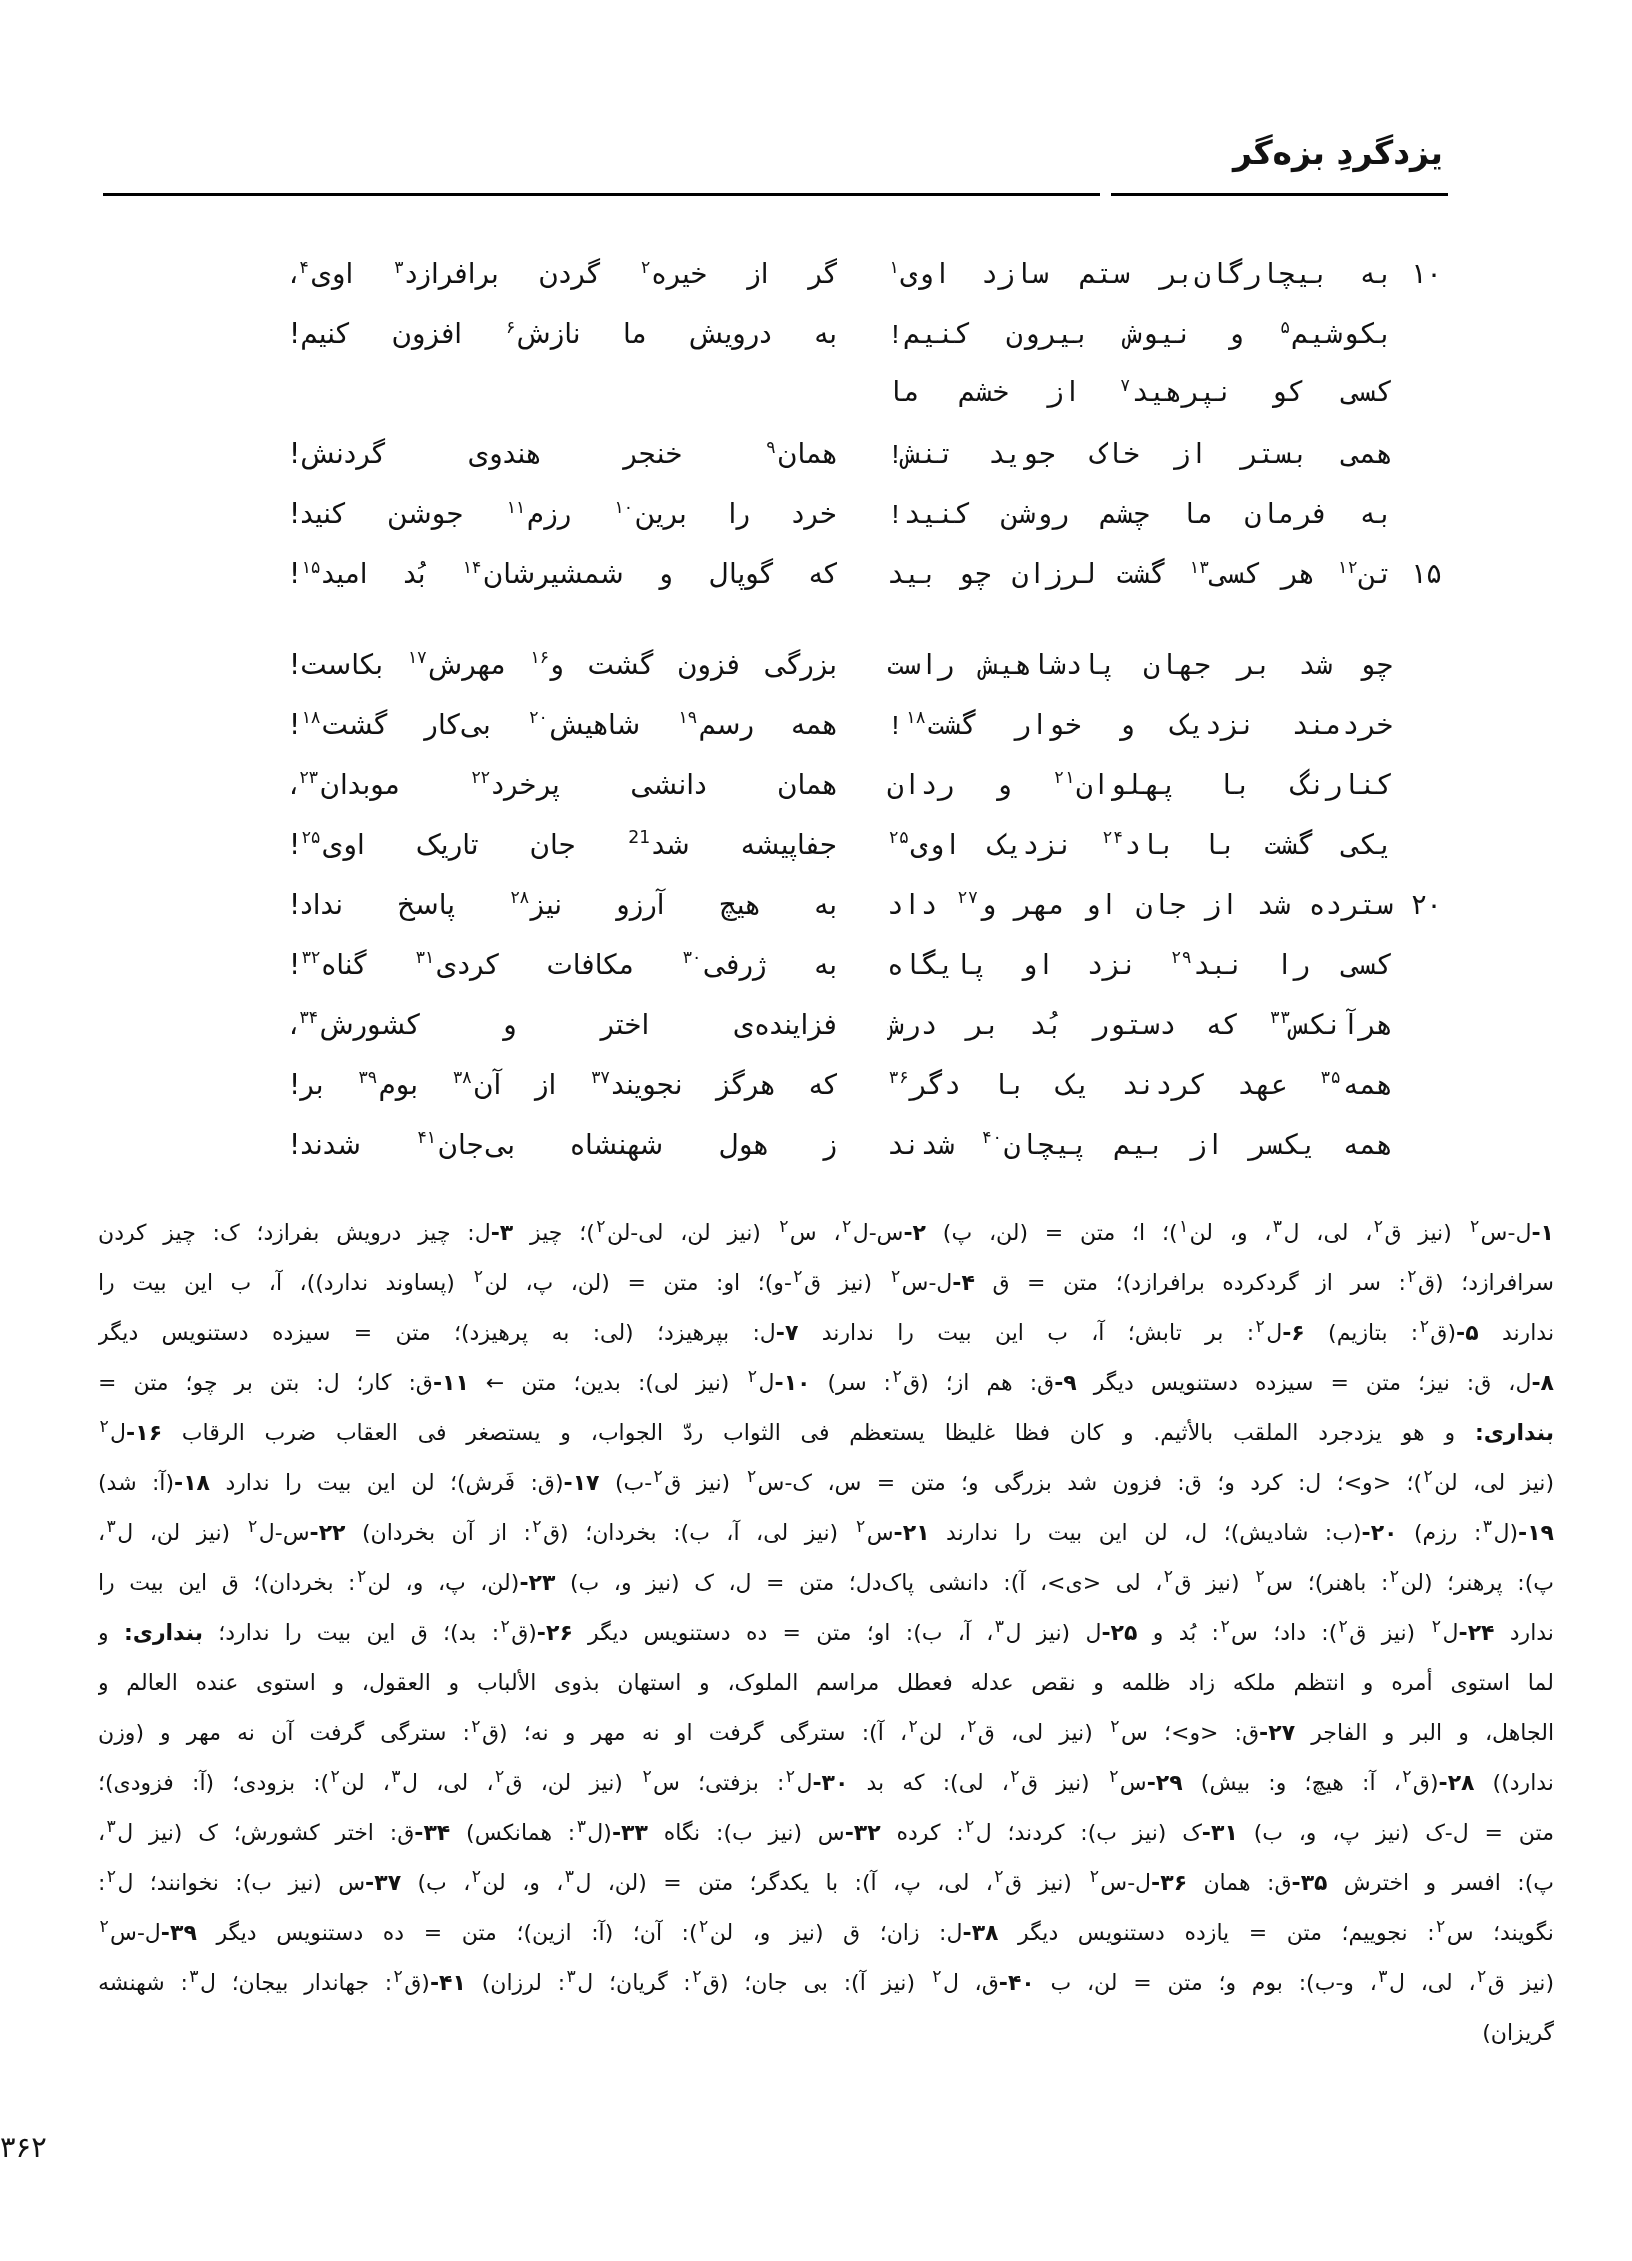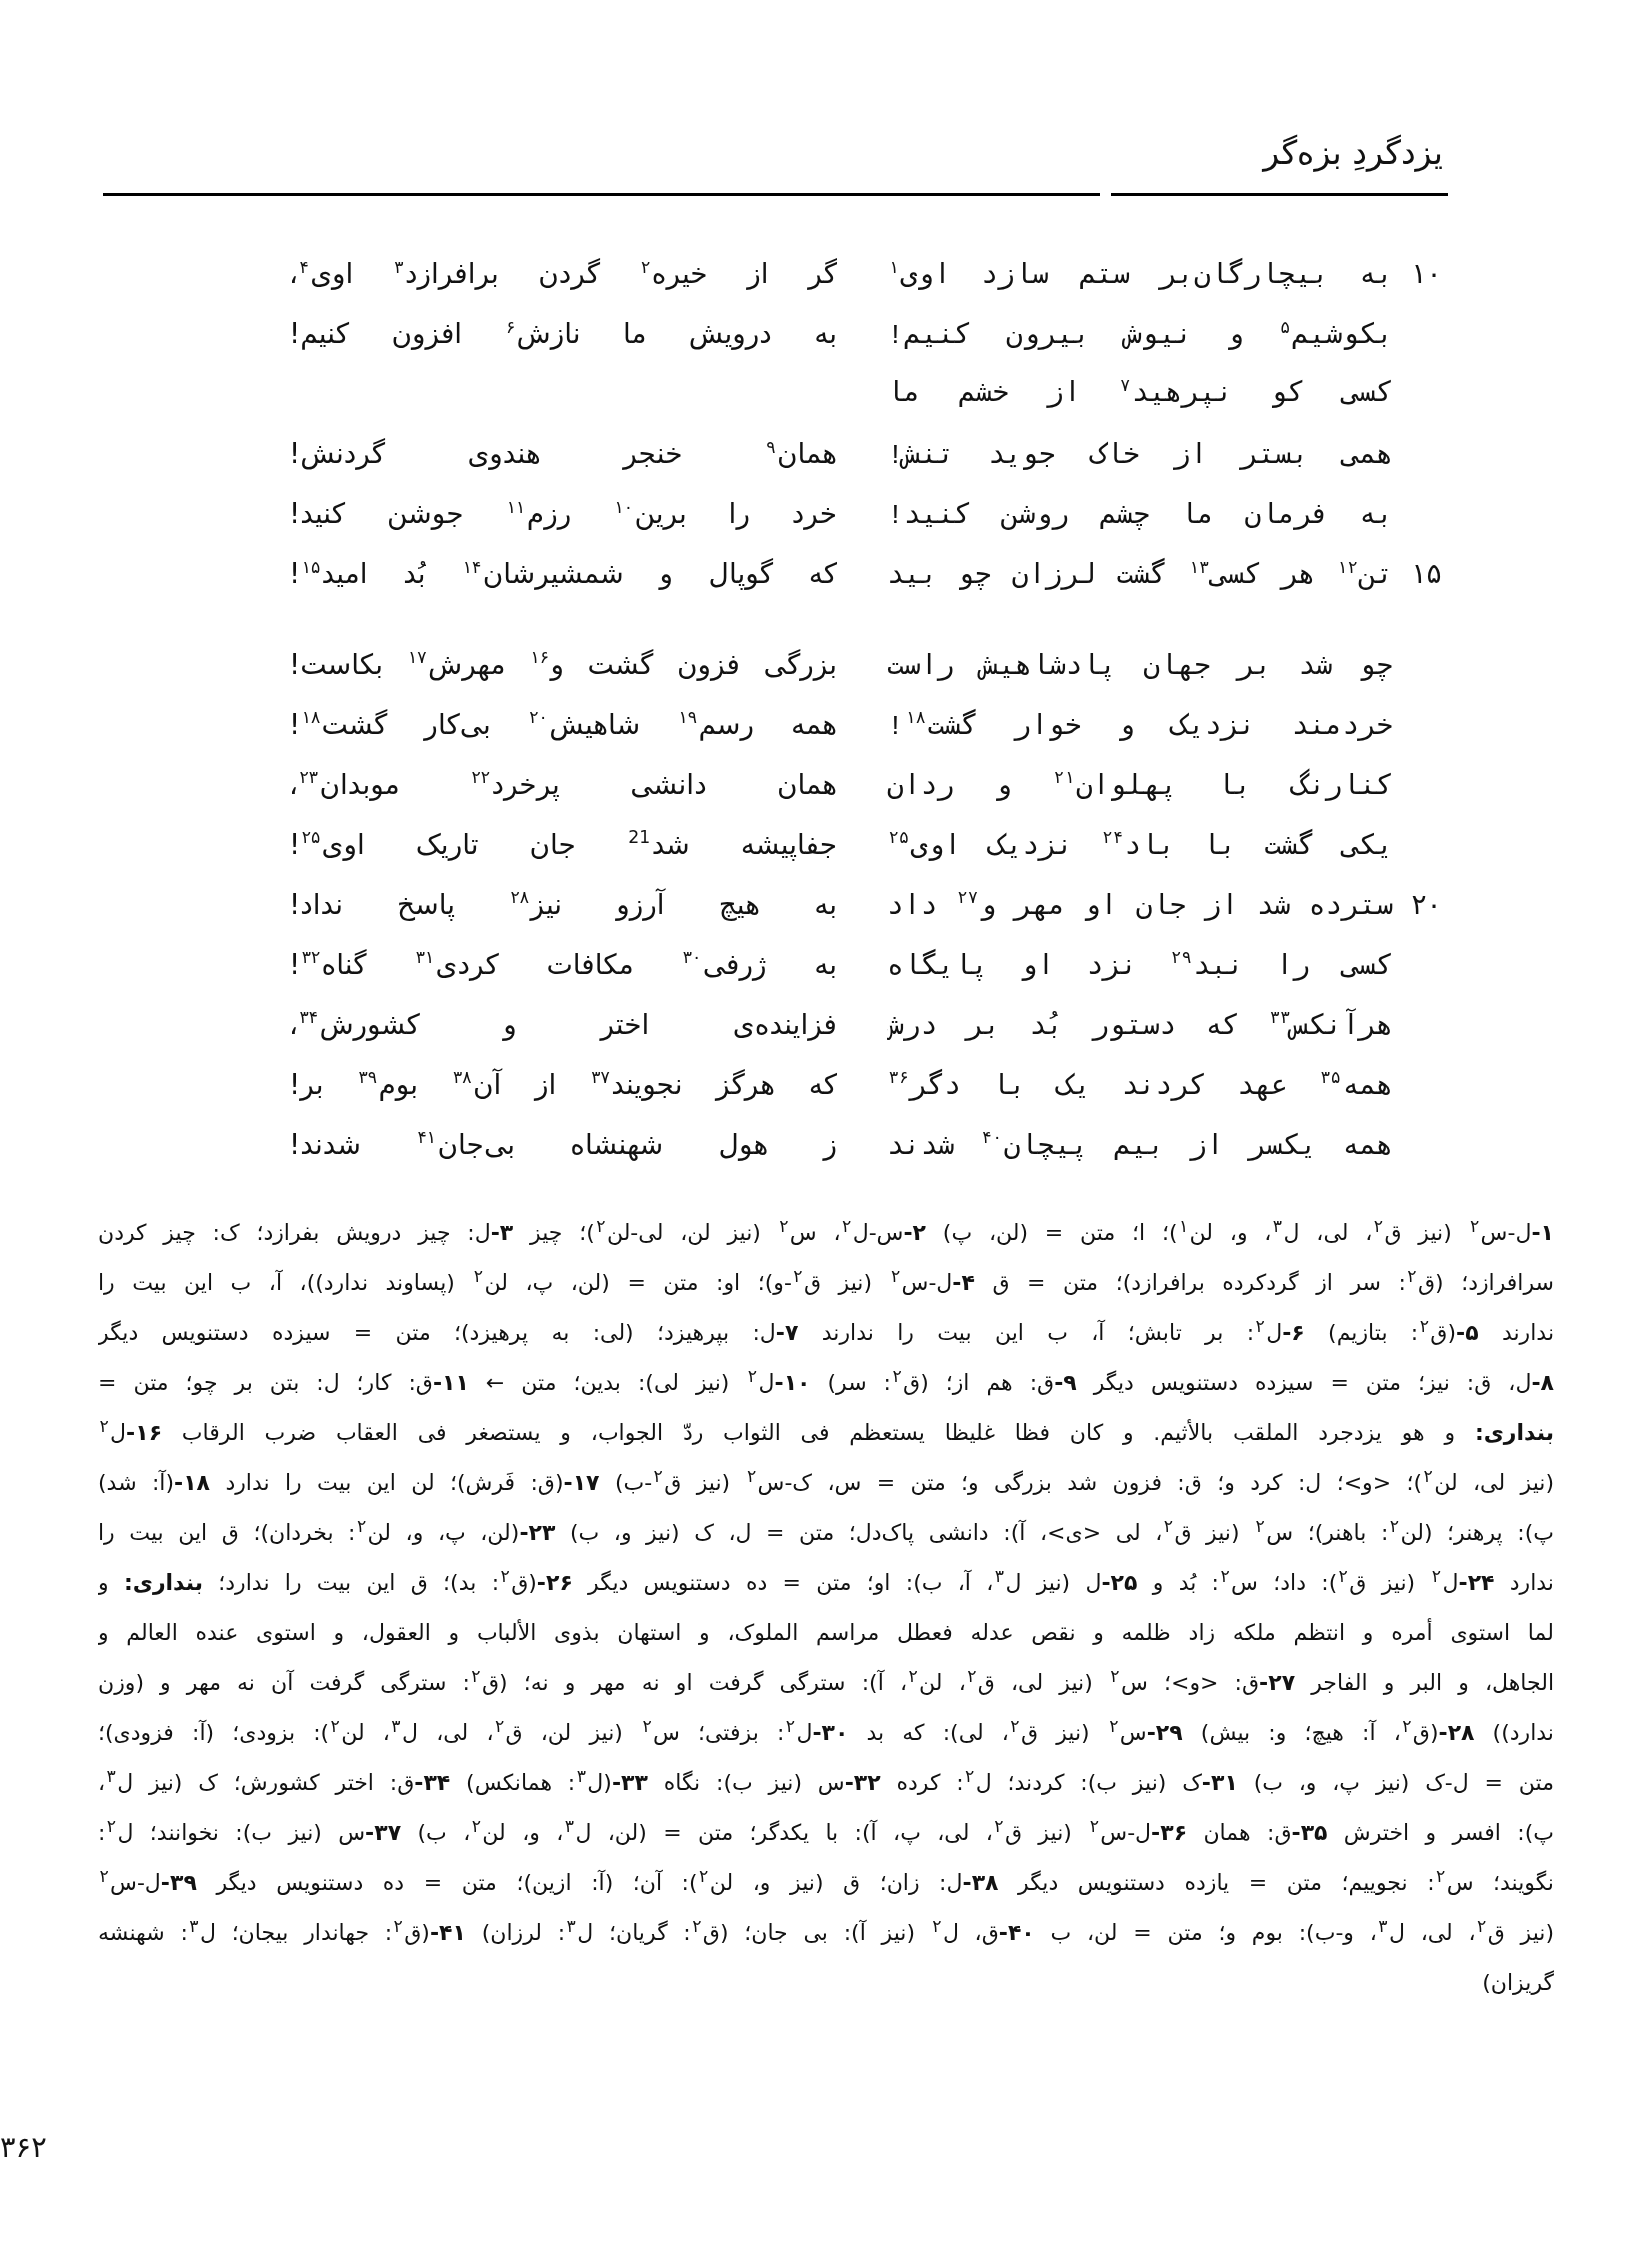--- a/index.html
+++ b/index.html
@@ -4,21 +4,21 @@
 <style>
   html,body{margin:0;padding:0;}
   body{
     width:1632px;height:2261px;position:relative;
     background:#ffffff;color:#121212;
     font-family:"DejaVu Sans",sans-serif;
     overflow:hidden;
   }
   .header-title{
     position:absolute;top:133px;right:189px;
-    font-size:33px;font-weight:normal;direction:rtl;white-space:nowrap;
+    font-size:33px;font-weight:bold;direction:rtl;white-space:nowrap;
   }
   .rule{position:absolute;top:193px;height:2.8px;background:#000;}
   .rule-a{left:103px;width:997px;}
   .rule-b{left:1111px;width:337px;}
 
   .poem{position:absolute;top:244px;right:172px;width:1275px;direction:rtl;}
   .poem-block{margin:0;}
   .poem-block + .poem-block{margin-top:30.5px;}
   .verse-row{display:flex;align-items:baseline;height:60px;direction:rtl;}
   .vnum{flex:none;width:67px;font-size:28px;text-align:center;}
@@ -155,20 +155,21 @@
     </div>
   </div>
 
 <div class="apparatus" id="apparatus">
     <div class="app-line"><b>۱-</b>ل-س<sup>۲</sup> (نیز ق<sup>۲</sup>، لی، ل<sup>۳</sup>، و، لن<sup>۱</sup>)؛ ا؛ متن = (لن، پ) <b>۲-</b>س-ل<sup>۲</sup>، س<sup>۲</sup> (نیز لن، لی-لن<sup>۲</sup>)؛ چیز <b>۳-</b>ل: چیز درویش بفرازد؛ ک: چیز کردن</div>
     <div class="app-line">سرافرازد؛ (ق<sup>۲</sup>: سر از گردکرده برافرازد)؛ متن = ق <b>۴-</b>ل-س<sup>۲</sup> (نیز ق<sup>۲</sup>-و)؛ او: متن = (لن، پ، لن<sup>۲</sup> (پساوند ندارد))، آ، ب این بیت را</div>
     <div class="app-line">ندارند <b>۵-</b>(ق<sup>۲</sup>: بتازیم) <b>۶-</b>ل<sup>۲</sup>: بر تابش؛ آ، ب این بیت را ندارند <b>۷-</b>ل: بپرهیزد؛ (لی: به پرهیزد)؛ متن = سیزده دستنویس دیگر</div>
     <div class="app-line"><b>۸-</b>ل، ق: نیز؛ متن = سیزده دستنویس دیگر <b>۹-</b>ق: هم از؛ (ق<sup>۲</sup>: سر) <b>۱۰-</b>ل<sup>۲</sup> (نیز لی): بدین؛ متن ← <b>۱۱-</b>ق: کار؛ ل: بتن بر چو؛ متن =</div>
     <div class="app-line"><b>بنداری:</b> و هو یزدجرد الملقب بالأثیم. و کان فظا غلیظا یستعظم فی الثواب ردّ الجواب، و یستصغر فی العقاب ضرب الرقاب <b>۱۶-</b>ل<sup>۲</sup></div>
     <div class="app-line">(نیز لی، لن<sup>۲</sup>)؛ &lt;و&gt;؛ ل: کرد و؛ ق: فزون شد بزرگی و؛ متن = س، ک-س<sup>۲</sup> (نیز ق<sup>۲</sup>-ب) <b>۱۷-</b>(ق: فَرش)؛ لن این بیت را ندارد <b>۱۸-</b>(آ: شد)</div>
+    <div class="app-line"><b>۱۹-</b>(ل<sup>۳</sup>: رزم) <b>۲۰-</b>(ب: شادیش)؛ ل، لن این بیت را ندارند <b>۲۱-</b>س<sup>۲</sup> (نیز لی، آ، ب): بخردان؛ (ق<sup>۲</sup>: از آن بخردان) <b>۲۲-</b>س-ل<sup>۲</sup> (نیز لن، ل<sup>۳</sup>،</div>
     <div class="app-line">پ): پرهنر؛ (لن<sup>۲</sup>: باهنر)؛ س<sup>۲</sup> (نیز ق<sup>۲</sup>، لی &lt;ی&gt;، آ): دانشی پاک‌دل؛ متن = ل، ک (نیز و، ب) <b>۲۳-</b>(لن، پ، و، لن<sup>۲</sup>: بخردان)؛ ق این بیت را</div>
     <div class="app-line">ندارد <b>۲۴-</b>ل<sup>۲</sup> (نیز ق<sup>۲</sup>): داد؛ س<sup>۲</sup>: بُد و <b>۲۵-</b>ل (نیز ل<sup>۳</sup>، آ، ب): او؛ متن = ده دستنویس دیگر <b>۲۶-</b>(ق<sup>۲</sup>: بد)؛ ق این بیت را ندارد؛ <b>بنداری:</b> و</div>
     <div class="app-line">لما استوی أمره و انتظم ملکه زاد ظلمه و نقص عدله فعطل مراسم الملوک، و استهان بذوی الألباب و العقول، و استوی عنده العالم و</div>
     <div class="app-line">الجاهل، و البر و الفاجر <b>۲۷-</b>ق: &lt;و&gt;؛ س<sup>۲</sup> (نیز لی، ق<sup>۲</sup>، لن<sup>۲</sup>، آ): سترگی گرفت او نه مهر و نه؛ (ق<sup>۲</sup>: سترگی گرفت آن نه مهر و (وزن</div>
     <div class="app-line">ندارد)) <b>۲۸-</b>(ق<sup>۲</sup>، آ: هیچ؛ و: بیش) <b>۲۹-</b>س<sup>۲</sup> (نیز ق<sup>۲</sup>، لی): که بد <b>۳۰-</b>ل<sup>۲</sup>: بزفتی؛ س<sup>۲</sup> (نیز لن، ق<sup>۲</sup>، لی، ل<sup>۳</sup>، لن<sup>۲</sup>): بزودی؛ (آ: فزودی)؛</div>
     <div class="app-line">متن = ل-ک (نیز پ، و، ب) <b>۳۱-</b>ک (نیز ب): کردند؛ ل<sup>۲</sup>: کرده <b>۳۲-</b>س (نیز ب): نگاه <b>۳۳-</b>(ل<sup>۳</sup>: همانکس) <b>۳۴-</b>ق: اختر کشورش؛ ک (نیز ل<sup>۳</sup>،</div>
     <div class="app-line">پ): افسر و اخترش <b>۳۵-</b>ق: همان <b>۳۶-</b>ل-س<sup>۲</sup> (نیز ق<sup>۲</sup>، لی، پ، آ): با یکدگر؛ متن = (لن، ل<sup>۳</sup>، و، لن<sup>۲</sup>، ب) <b>۳۷-</b>س (نیز ب): نخوانند؛ ل<sup>۲</sup>:</div>
     <div class="app-line">نگویند؛ س<sup>۲</sup>: نجوییم؛ متن = یازده دستنویس دیگر <b>۳۸-</b>ل: زان؛ ق (نیز و، لن<sup>۲</sup>): آن؛ (آ: ازین)؛ متن = ده دستنویس دیگر <b>۳۹-</b>ل-س<sup>۲</sup></div>
     <div class="app-line">(نیز ق<sup>۲</sup>، لی، ل<sup>۳</sup>، و-ب): بوم و؛ متن = لن، ب <b>۴۰-</b>ق، ل<sup>۲</sup> (نیز آ): بی جان؛ (ق<sup>۲</sup>: گریان؛ ل<sup>۳</sup>: لرزان) <b>۴۱-</b>(ق<sup>۲</sup>: جهاندار بیجان؛ ل<sup>۳</sup>: شهنشه</div>
     <div class="app-line last">گریزان)</div>

